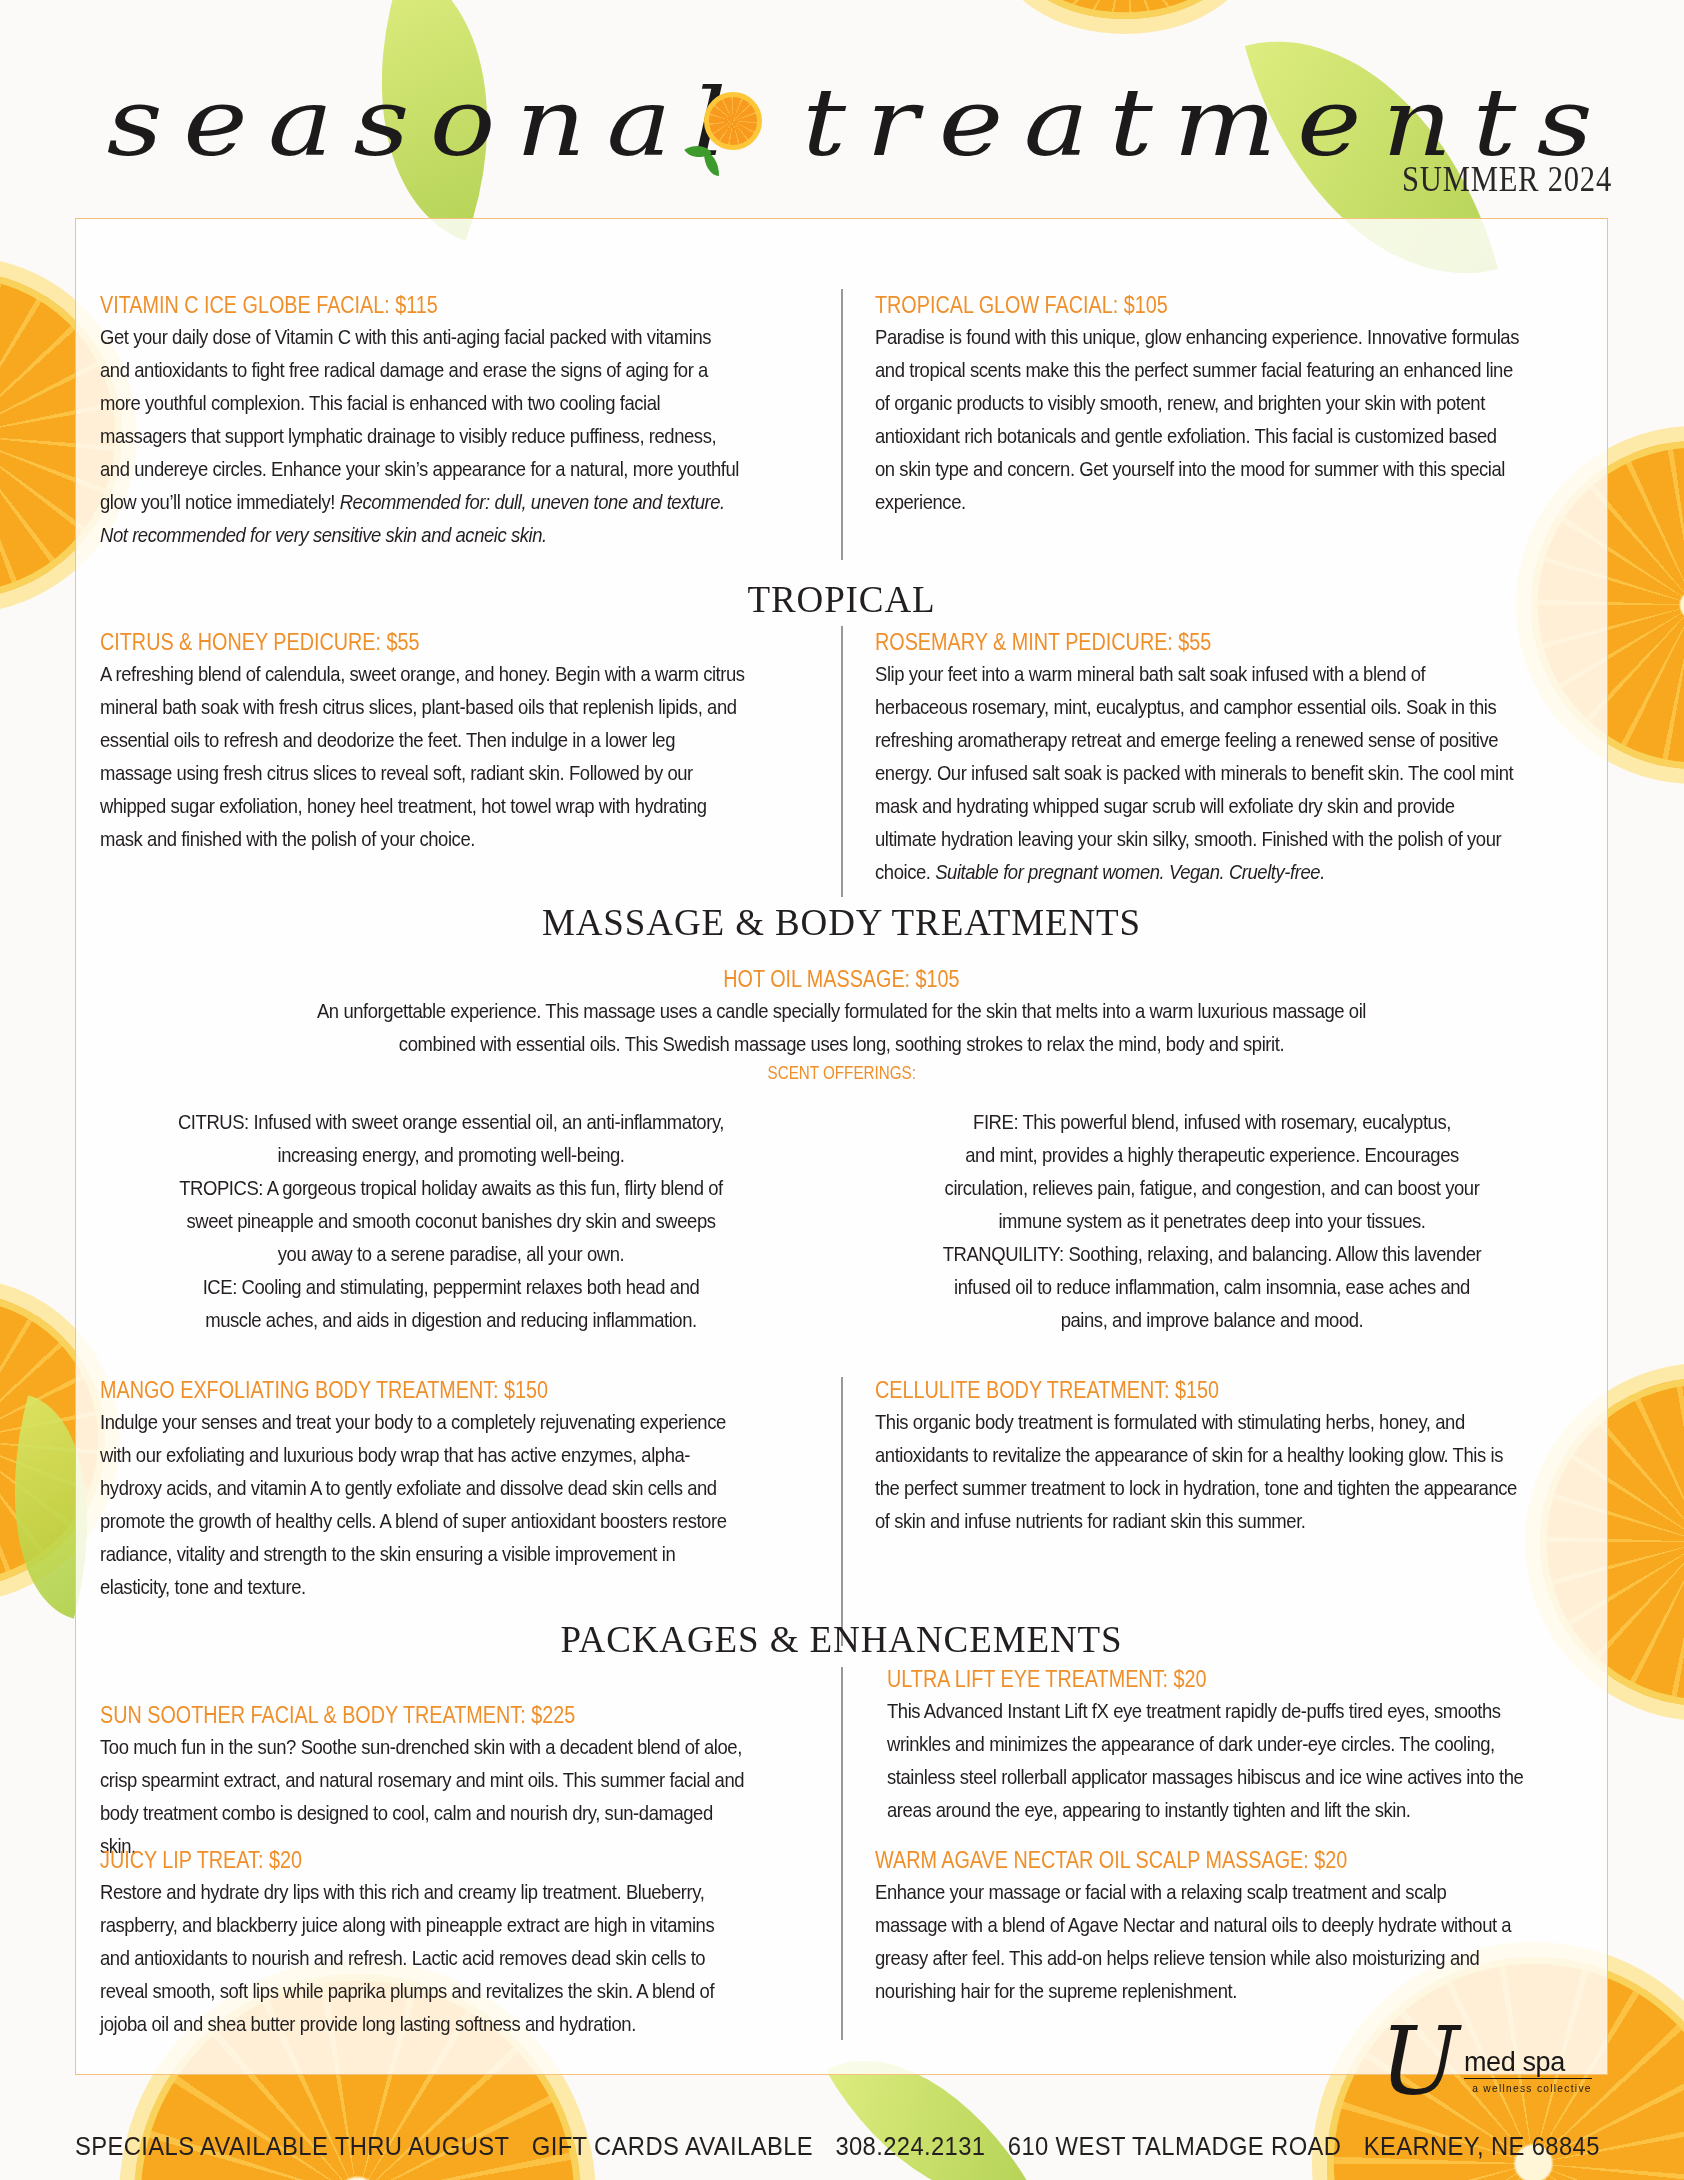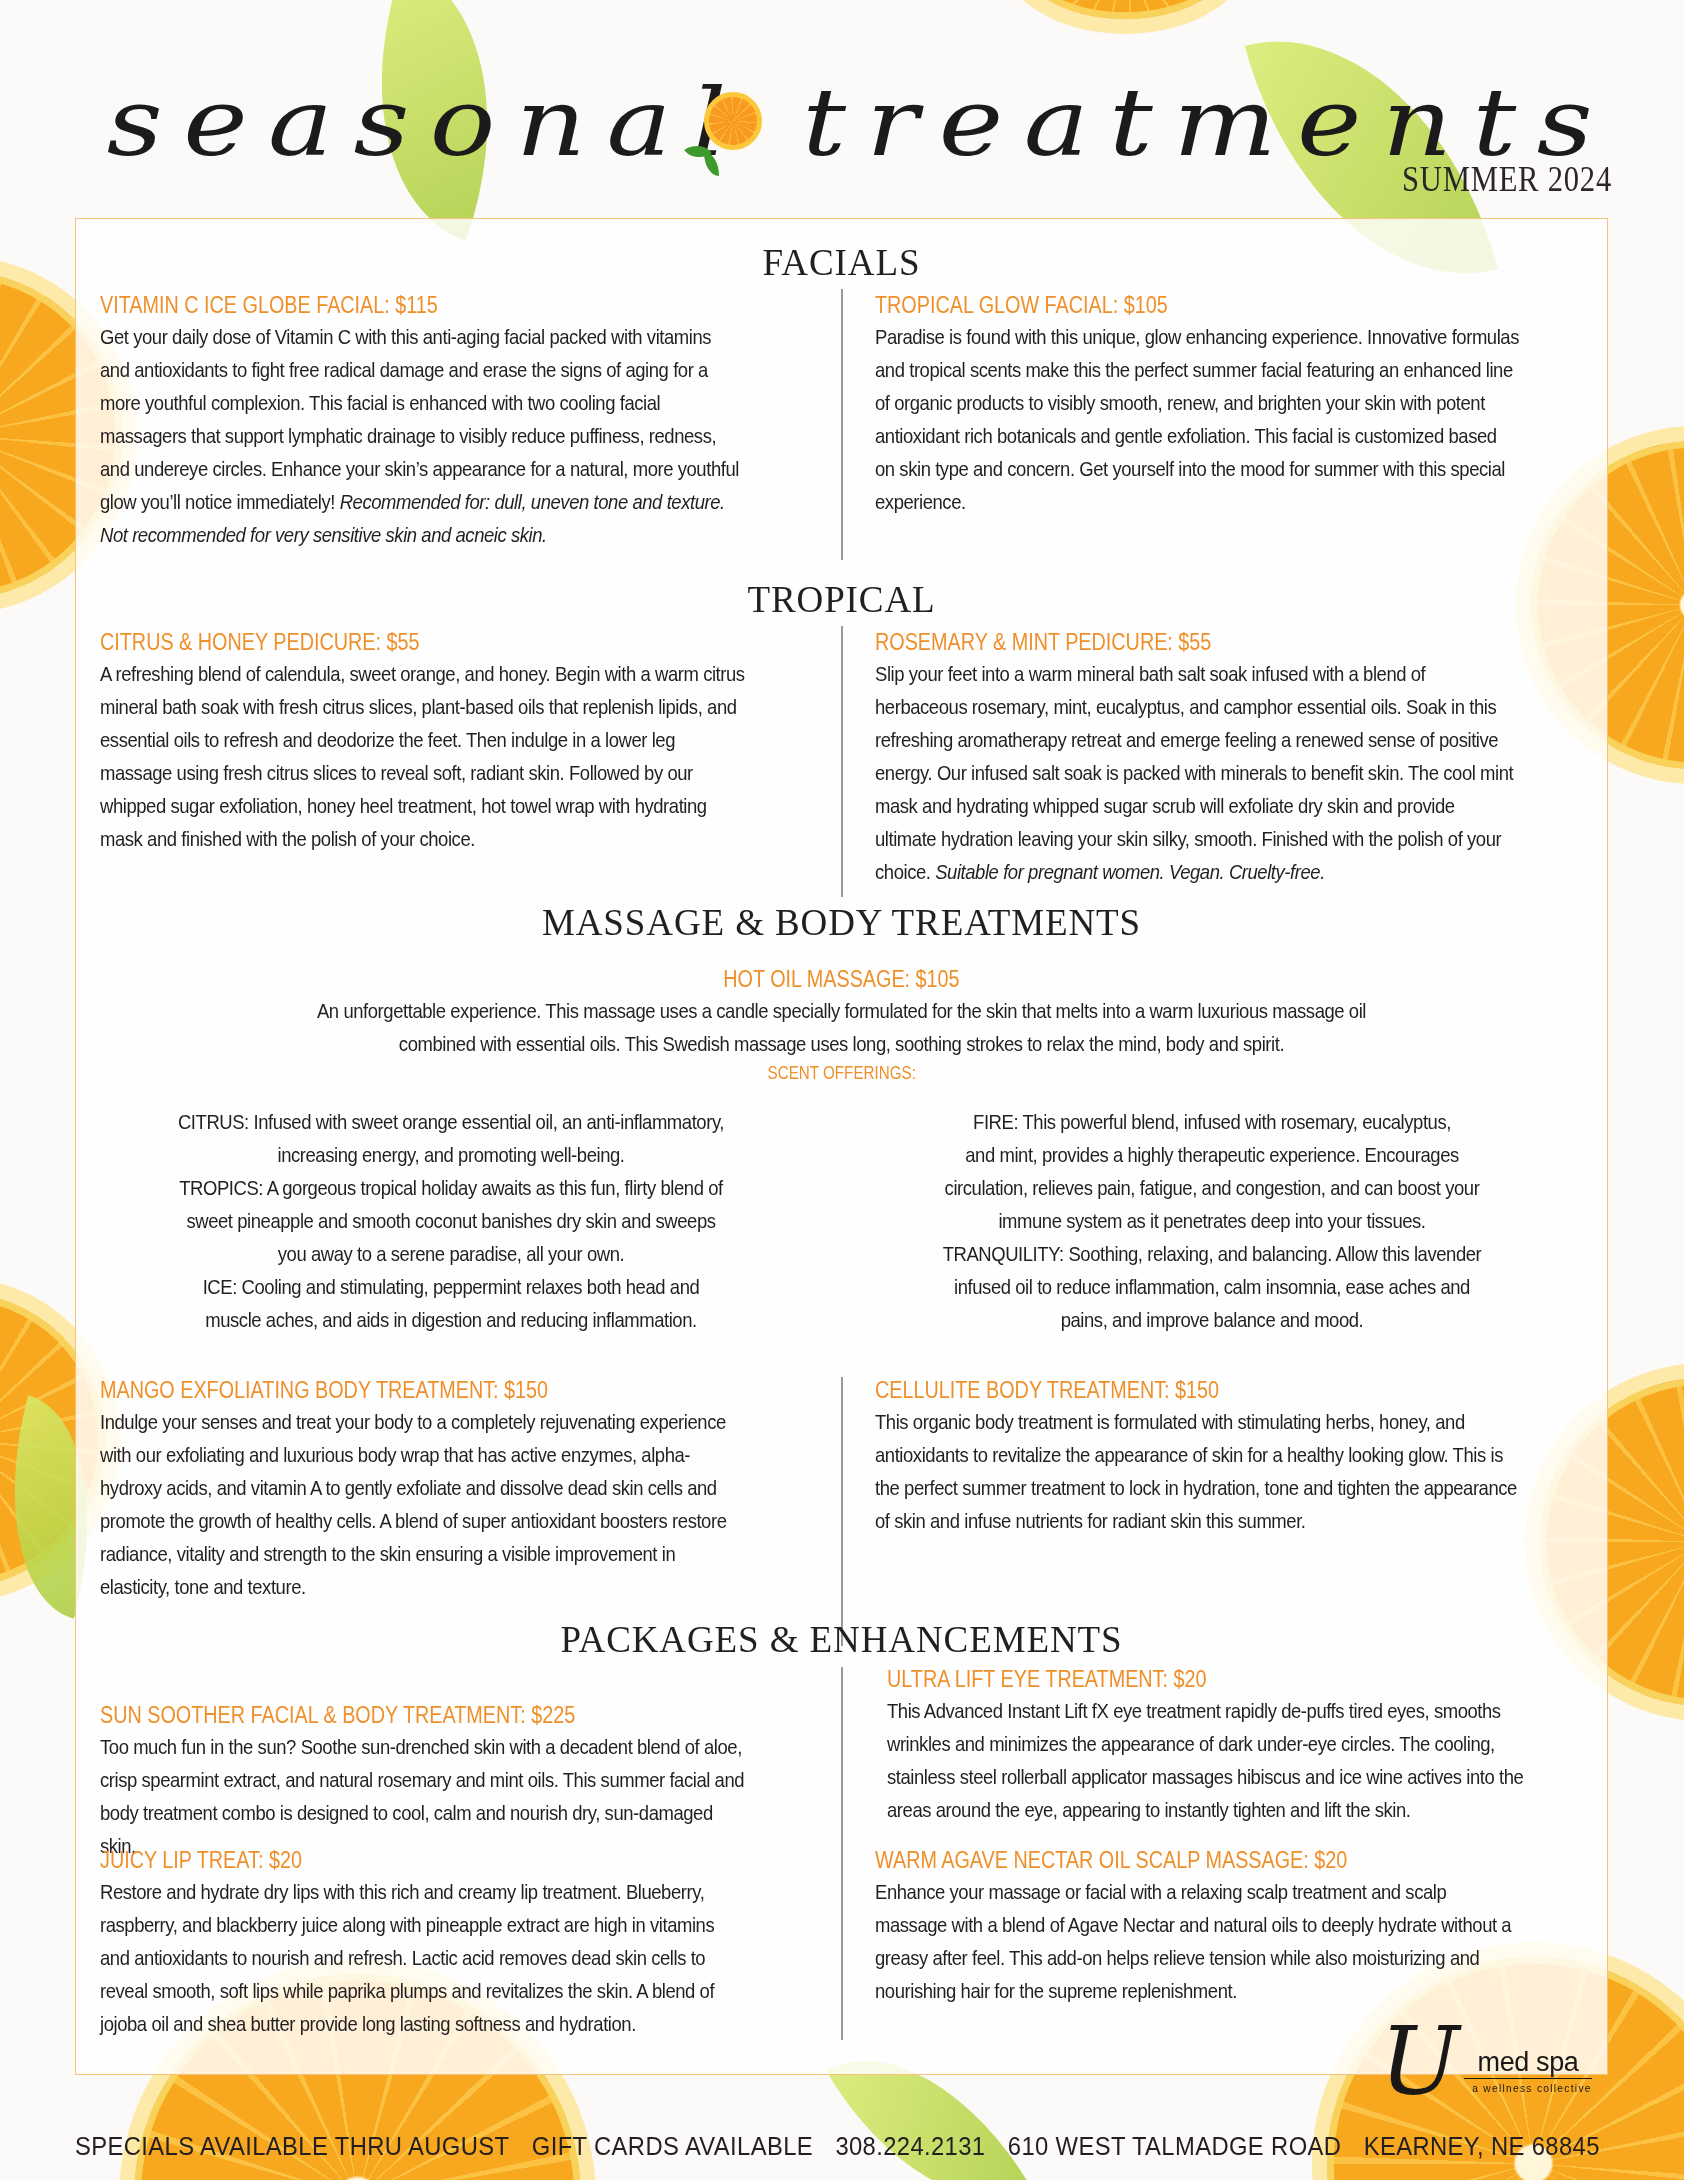--- a/index.html
+++ b/index.html
@@ -81,21 +81,21 @@
   .scent-label { color: #ef8f2a; font-size: 19px; line-height: 25.6px; display: inline-block; transform: scaleX(0.8); }
   .scent-col { position: absolute; width: 698px; text-align: center; }
   .scent-col p { font-size: 21px; line-height: 33px; letter-spacing: -0.5px; transform: scaleX(0.88); }
   
   .logo { position: absolute; left: 1363px; top: 2015px; width: 239px; height: 94px; z-index: 3; }
   .logo-u {
     position: absolute; left: 17px; top: -8.5px;
     font-family: "DejaVu Serif", serif; font-style: italic; font-size: 94px; color: #1a1717;
   }
   .logo-med {
-    position: absolute; left: 101px; top: 32px; width: 128px; text-align: center;
+    position: absolute; left: 101px; top: 32px; width: 128px; 
     font-size: 27px; color: #1a1717; border-bottom: 1.7px solid #1a1717; line-height: 31px;
     font-family: "Liberation Sans", sans-serif; letter-spacing: -0.4px;
   }
   .logo-tag { position: absolute; left: 101px; top: 68px; width: 136px; text-align: center; font-size: 10.2px; letter-spacing: 1.3px; color: #1a1717; }
   
   .footer {
     position: absolute; left: 75px; top: 2164px; width: 1576px; z-index: 3;
     font-size: 25.6px; color: #231f20; letter-spacing: 0.4px; white-space: nowrap;
     transform: translateY(-32px) scaleX(0.93); transform-origin: left;
     display: flex; gap: 12px; align-items: center;
@@ -120,21 +120,20 @@
 </div>
 
 <div class="title-script">seasonal treatments</div>
 <div class="orange-icon"></div>
 <div class="orange-leaf" style="left:687px; top:143px; width:22px; height:17px; transform:rotate(-30deg);"></div>
 <div class="orange-leaf" style="left:704px; top:152px; width:15.3px; height:24px;"></div>
 <div class="summer">SUMMER 2024</div>
 
 <div class="menu-box">
 
-  <h2 class="section-title" style="top:22px;">FACIALS</h2>
   <div class="divider" style="top:70px; height:271px;"></div>
 
   <div class="item left" style="top:72px;">
     <span class="item-title">VITAMIN C ICE GLOBE FACIAL: $115</span>
     <span class="item-body"><span>Get your daily dose of Vitamin C with this anti-aging facial packed with vitamins and antioxidants to fight free radical damage and erase the signs of aging for a more youthful complexion. This facial is enhanced with two cooling facial massagers that support lymphatic drainage to visibly reduce puffiness, redness, and undereye circles. Enhance your skin’s appearance for a natural, more youthful glow you’ll notice immediately!</span> <em>Recommended for: dull, uneven tone and texture. Not recommended for very sensitive skin and acneic skin.</em></span>
   </div>
   <div class="item right" style="top:72px;">
     <span class="item-title">TROPICAL GLOW FACIAL: $105</span>
     <span class="item-body">Paradise is found with this unique, glow enhancing experience. Innovative formulas and tropical scents make this the perfect summer facial featuring an enhanced line of organic products to visibly smooth, renew, and brighten your skin with potent antioxidant rich botanicals and gentle exfoliation. This facial is customized based on skin type and concern. Get yourself into the mood for summer with this special experience.</span>
   </div>

